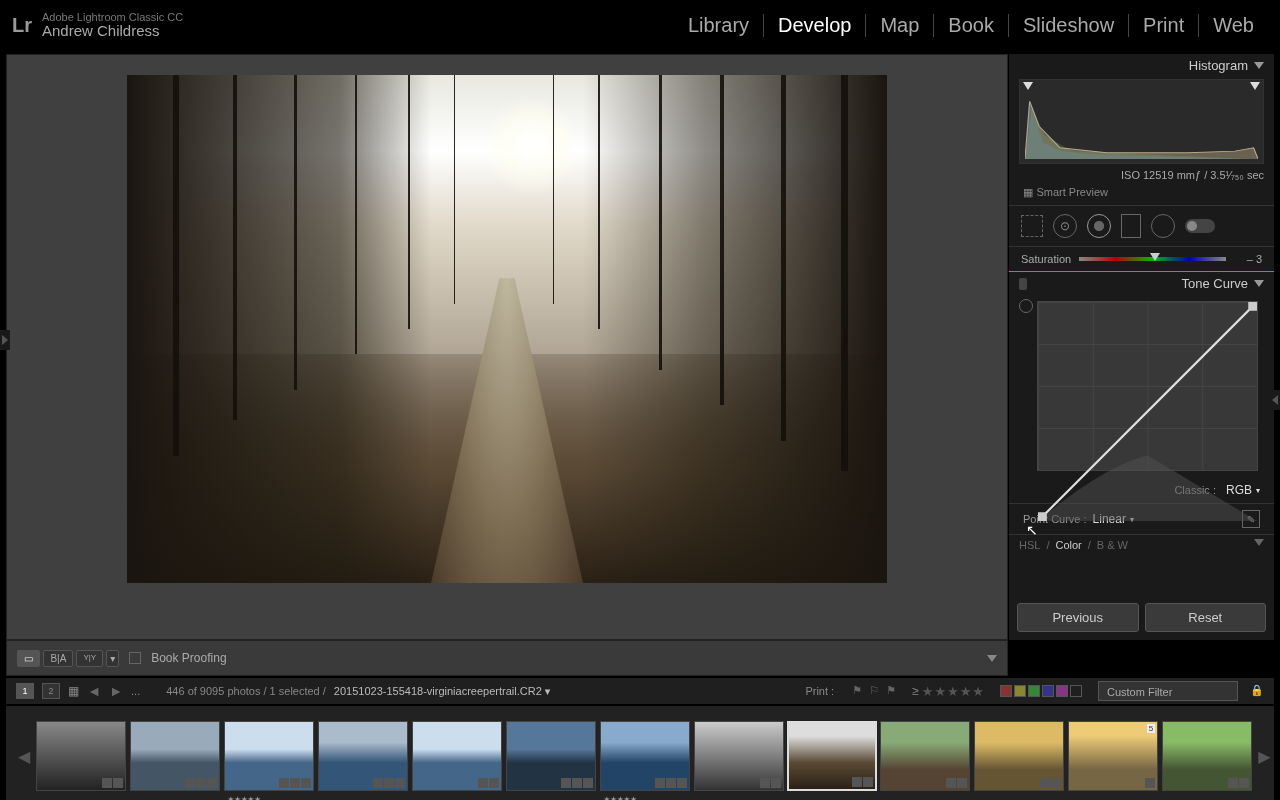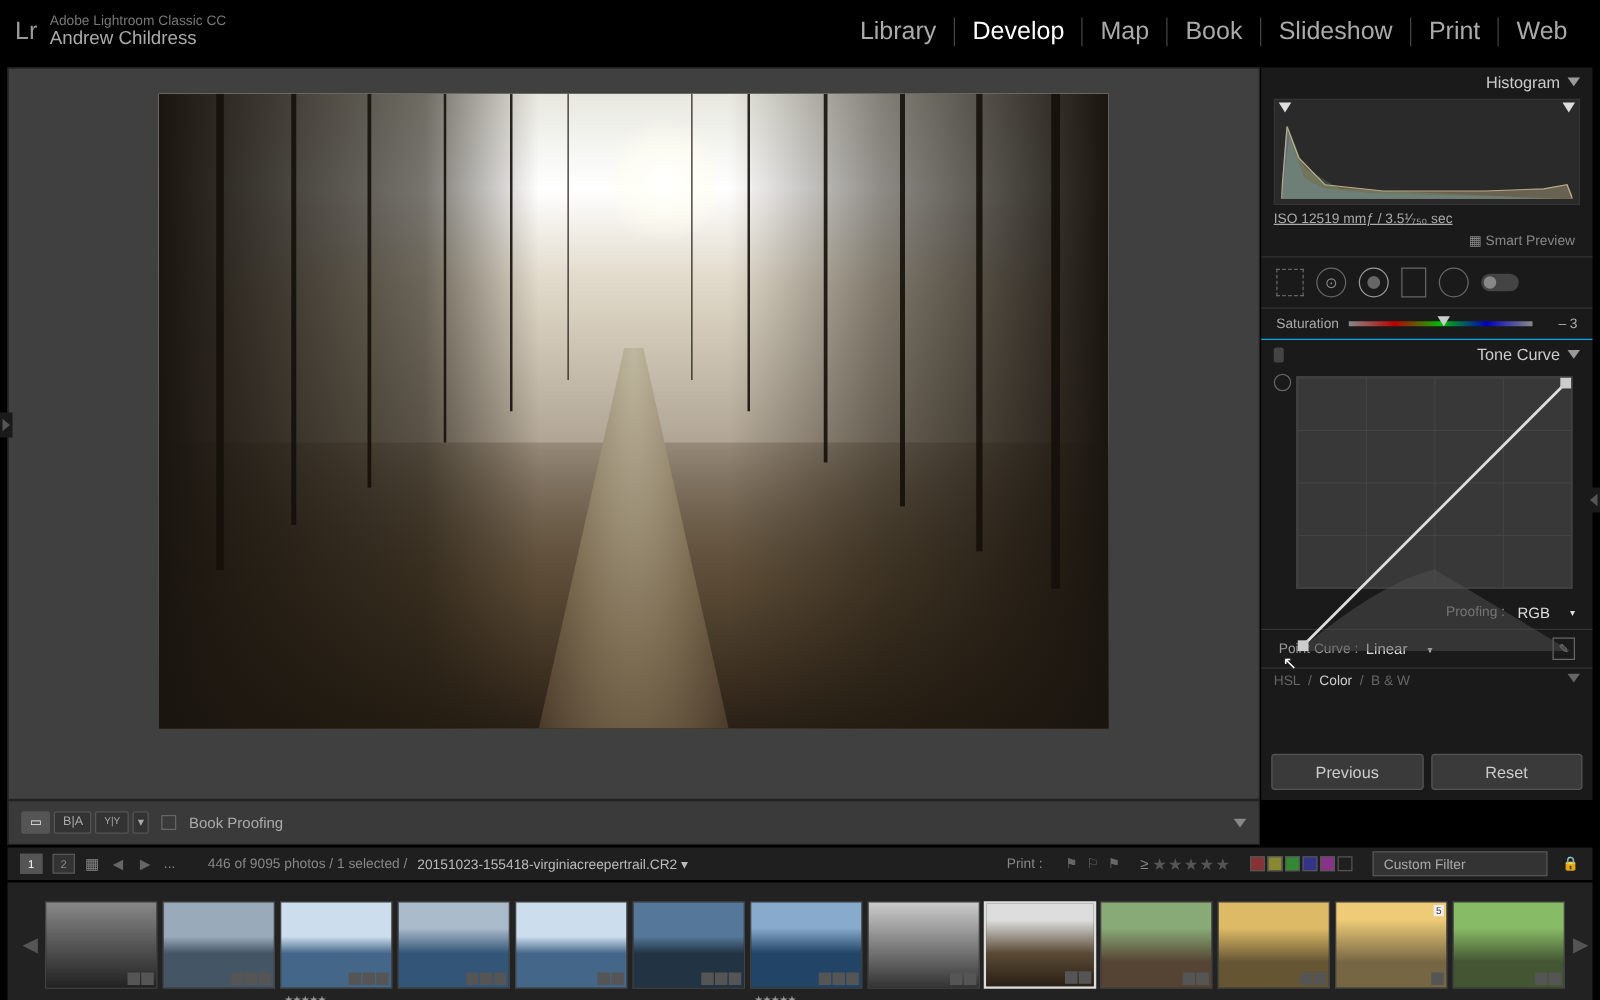--- a/index.html
+++ b/index.html
@@ -1,20 +1,20 @@
 <!DOCTYPE html>
 <html><head>
 <meta charset="utf-8">
 <style>
   * { box-sizing: border-box; margin: 0; padding: 0; font-family: "Segoe UI", "Helvetica Neue", Arial, sans-serif; }
   body { background: #000; color: #ccc; width: 1280px; height: 800px; overflow: hidden; position: relative; }
   
   
   .top-bar { display: flex; align-items: center; height: 50px; padding: 0 12px; background: #000; }
-  .logo { font-size: 20px; color: #999; margin-right: 10px; font-weight: 400; }
+  .logo { font-size: 20px; color: #999; margin-right: 10px; font-weight: 700; }
   .app-name-block { display: flex; flex-direction: column; line-height: 1.1; }
   .app-title { font-size: 11px; color: #777; }
   .user-name { font-size: 15px; color: #aaa; }
   .modules { margin-left: auto; display: flex; gap: 0; align-items: center; font-size: 20px; }
   .mod { color: #aaa; padding: 0 14px; cursor: pointer; border-right: 1px solid #444; font-weight: 300; }
   .mod:last-child { border-right: none; }
   .mod.active { color: #fff; font-weight: 400; }
   
   
   .main { display: flex; height: 590px; }
@@ -29,40 +29,40 @@
   .trunks { position: absolute; top: 0; left: 0; width: 100%; height: 100%; }
   .trunk { position: absolute; top: 0; width: 4px; height: 60%; background: rgba(20,15,10,0.9); }
   
   
   .right-panel { width: 266px; background: #1a1a1a; border-left: 1px solid #000; display: flex; flex-direction: column; margin-top: 4px; margin-right: 6px;}
   .panel-header { display: flex; justify-content: flex-end; align-items: center; padding: 4px 10px; font-size: 13px; color: #ccc; gap: 6px; }
   .triangle-down { width: 0; height: 0; border-left: 5px solid transparent; border-right: 5px solid transparent; border-top: 7px solid #999; }
   .histogram { height: 85px; margin: 2px 10px; border: 1px solid #333; background: #2a2a2a; position: relative; }
   .hist-curve { position: absolute; left: 2%; bottom: 4px; width: 96%; height: 80%; }
   .hist-marker { position: absolute; top: 2px; width: 0; height: 0; border-left: 5px solid transparent; border-right: 5px solid transparent; border-top: 8px solid #ddd; }
-  .exif { display: flex; justify-content: flex-start; font-size: 11px; color: #aaa; padding: 3px 10px; text-decoration: underline; }
-  .smart-prev { font-size: 11px; color: #888; padding: 2px 14px 6px; border-bottom: 1px solid #333; text-align: right; }
+  .exif { display: flex; justify-content: flex-end; font-size: 11px; color: #aaa; padding: 3px 10px; }
+  .smart-prev { font-size: 11px; color: #888; padding: 2px 14px 6px; border-bottom: 1px solid #333; }
   .tool-strip { display: flex; gap: 10px; padding: 8px 12px; border-bottom: 1px solid #333; align-items: center; }
   .tool-ic { width: 24px; height: 24px; border-radius: 50%; border: 1px solid #666; cursor: pointer; display: inline-flex; align-items: center; justify-content: center; font-size: 12px; color: #888;}
   .tool-rect { width: 20px; height: 24px; border: 1px solid #666; cursor: pointer; }
   .tool-crop { width: 22px; height: 22px; border: 1px dashed #666; cursor: pointer; }
   .tool-ic.active { background: radial-gradient(circle, #666 30%, transparent 35%); border-color: #999; }
   .tool-switch { width: 30px; height: 14px; border-radius: 7px; background: #444; position: relative; cursor: pointer; }
   .tool-switch::after { content:''; position:absolute; left:2px; top:2px; width:10px; height:10px; border-radius:50%; background:#888; }
   .slider-row { display: flex; align-items: center; padding: 6px 12px; font-size: 11px; color: #aaa; gap: 8px; border-bottom: 1px solid #0ea5e9;}
   .slider-track { flex: 1; height: 4px; background: linear-gradient(90deg, #888, #b00, #0b0, #00b, #888); position: relative; }
   .slider-thumb { position: absolute; top: -4px; left: 48%; width: 0; height: 0; border-left: 5px solid transparent; border-right: 5px solid transparent; border-top: 8px solid #ccc; }
   .slider-val { width: 28px; text-align: right; }
   
   .tone-curve-box { height: 170px; margin: 6px 16px 6px 28px; border: 1px solid #444; background: #383838; position: relative; }
   .curve-grid { position: absolute; inset: 0; background-image: linear-gradient(#444 1px, transparent 1px), linear-gradient(90deg, #444 1px, transparent 1px); background-size: 25% 25%; }
   .curve-line { position: absolute; inset: 0; }
   .channel-row, .pointcurve-row { display: flex; align-items: center; justify-content: flex-end; gap: 10px; padding: 6px 14px; font-size: 11px; color: #999; }
   .pointcurve-row { justify-content: space-between; border-top: 1px solid #333; border-bottom: 1px solid #333;}
-  .dropdown-mini { color: #ddd; font-size: 12px; cursor: pointer; display: flex; align-items: center; gap: 16px; text-align: center; }
+  .dropdown-mini { color: #ddd; font-size: 12px; cursor: pointer; display: flex; align-items: center; gap: 4px; text-align: center; }
   .mini-icon { width:18px; height:18px; border:1px solid #666; cursor:pointer; display:inline-flex; align-items:center; justify-content:center; font-size:10px; }
   
   .prev-reset { display: flex; gap: 6px; padding: 8px; margin-top: auto; }
   .btn { flex: 1; background: #3a3a3a; color: #ccc; border: 1px solid #555; padding: 6px 16px; text-align: center; font-size: 13px; cursor: pointer; border-radius: 3px; }
   
   
   .under-toolbar { height: 36px; background: #3a3a3a; display: flex; align-items: center; padding: 0 10px; gap: 10px; font-size: 12px; color: #aaa; border: 1px solid #222; margin: 0 6px;}
   .view-modes { display: flex; gap: 3px; }
   .vm { padding: 2px 6px; border: 1px solid #555; background: #333; cursor: pointer; font-size: 10px; border-radius:2px;}
   .vm.active { background: #555; color: #eee; }
@@ -220,21 +220,21 @@
         <div class="curve-grid"></div>
         <svg class="curve-line" viewBox="0 0 100 100" preserveAspectRatio="none">
           <path d="M0,100 Q30,75 50,70 L100,100 Z" fill="rgba(80,80,80,0.5)"></path>
           <line x1="2" y1="98" x2="98" y2="2" stroke="#ddd" stroke-width="1"></line>
           <rect x="0" y="96" width="4" height="4" fill="#ccc"></rect>
           <rect x="96" y="0" width="4" height="4" fill="#ccc"></rect>
         </svg>
       </div>
     </div>
     <div class="channel-row">
-      <span>Proofing :</span>
+      <span>Classic :</span>
       <span class="dropdown-mini">
           <span>RGB</span> 
           <span style="font-size:8px">▾</span>
         </span>
     </div>
     <div class="pointcurve-row">
       <div style="display:flex; gap:6px; align-items:center;">
         <span>Point Curve :</span>
         <span class="dropdown-mini">
             <span>Linear</span> 

